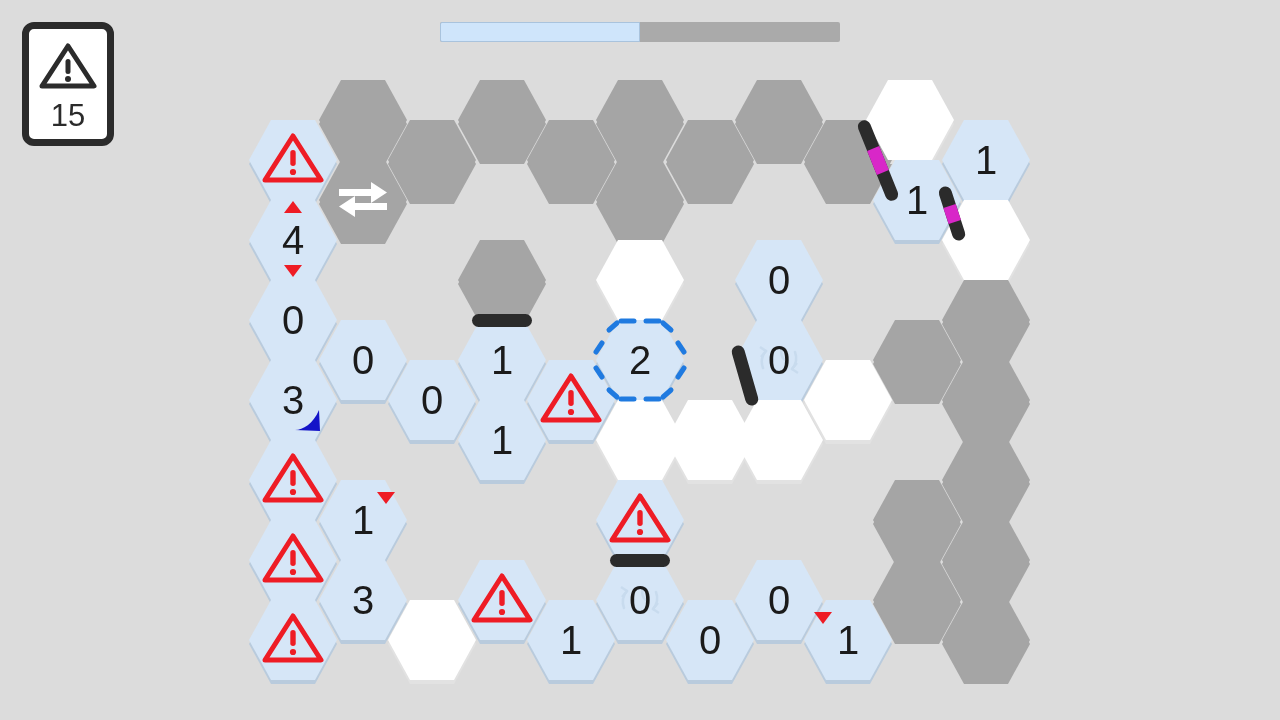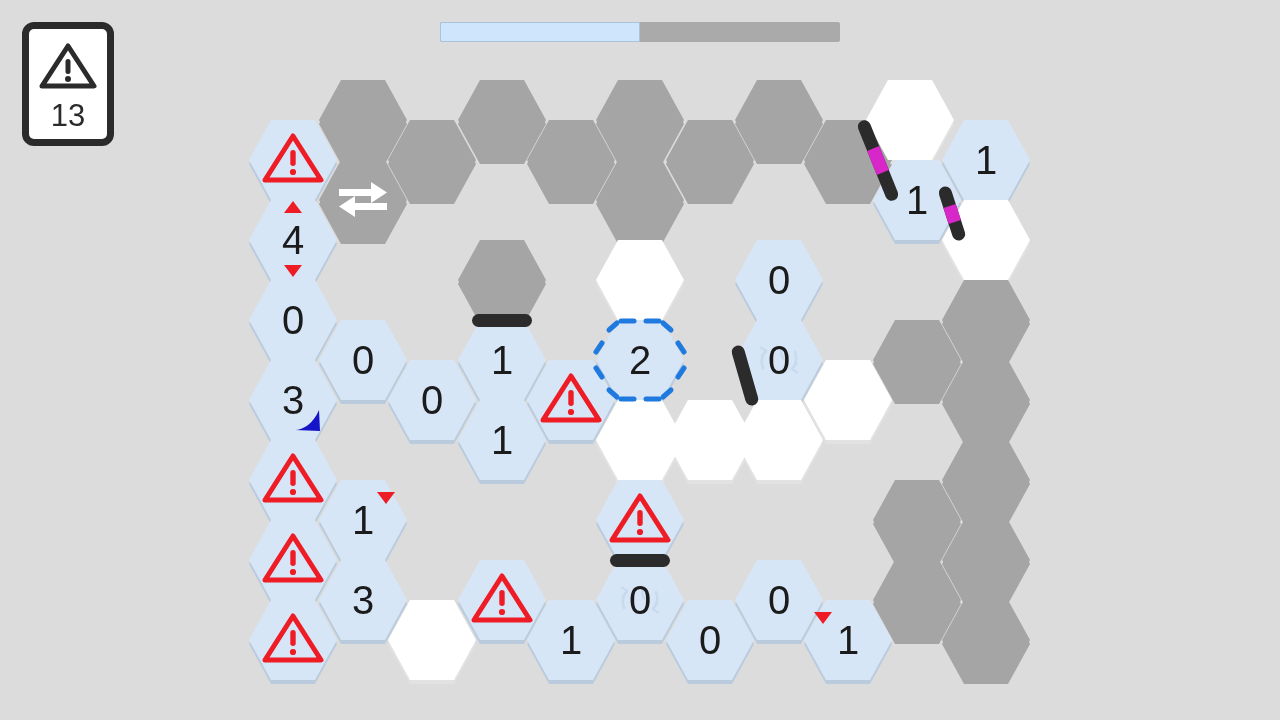--- a/index.html
+++ b/index.html
@@ -170,21 +170,21 @@
 <body>
 
 <div id="mine-counter">
   <span class="warn-ico">
     <svg width="60" height="50" viewBox="0 0 60 50">
       <path d="M30 6 L56 46 L4 46 Z" fill="none" stroke="#2b2b2b" stroke-width="5" stroke-linejoin="round"></path>
       <rect x="27.5" y="19" width="5" height="15" rx="2.5" fill="#2b2b2b"></rect>
       <circle cx="30" cy="39" r="3" fill="#2b2b2b"></circle>
     </svg>
   </span>
-  <span class="count">13</span>
+  <span class="count">15</span>
 </div>
 
 <div id="progress-bar">
   <div id="progress-fill" style="width: 50%;"></div>
 </div>
 
 <div id="board">
     <div class="hex blue" style="left: 293px; top: 160px;">
       <span class="shade"></span>
       <span class="shape"></span>

